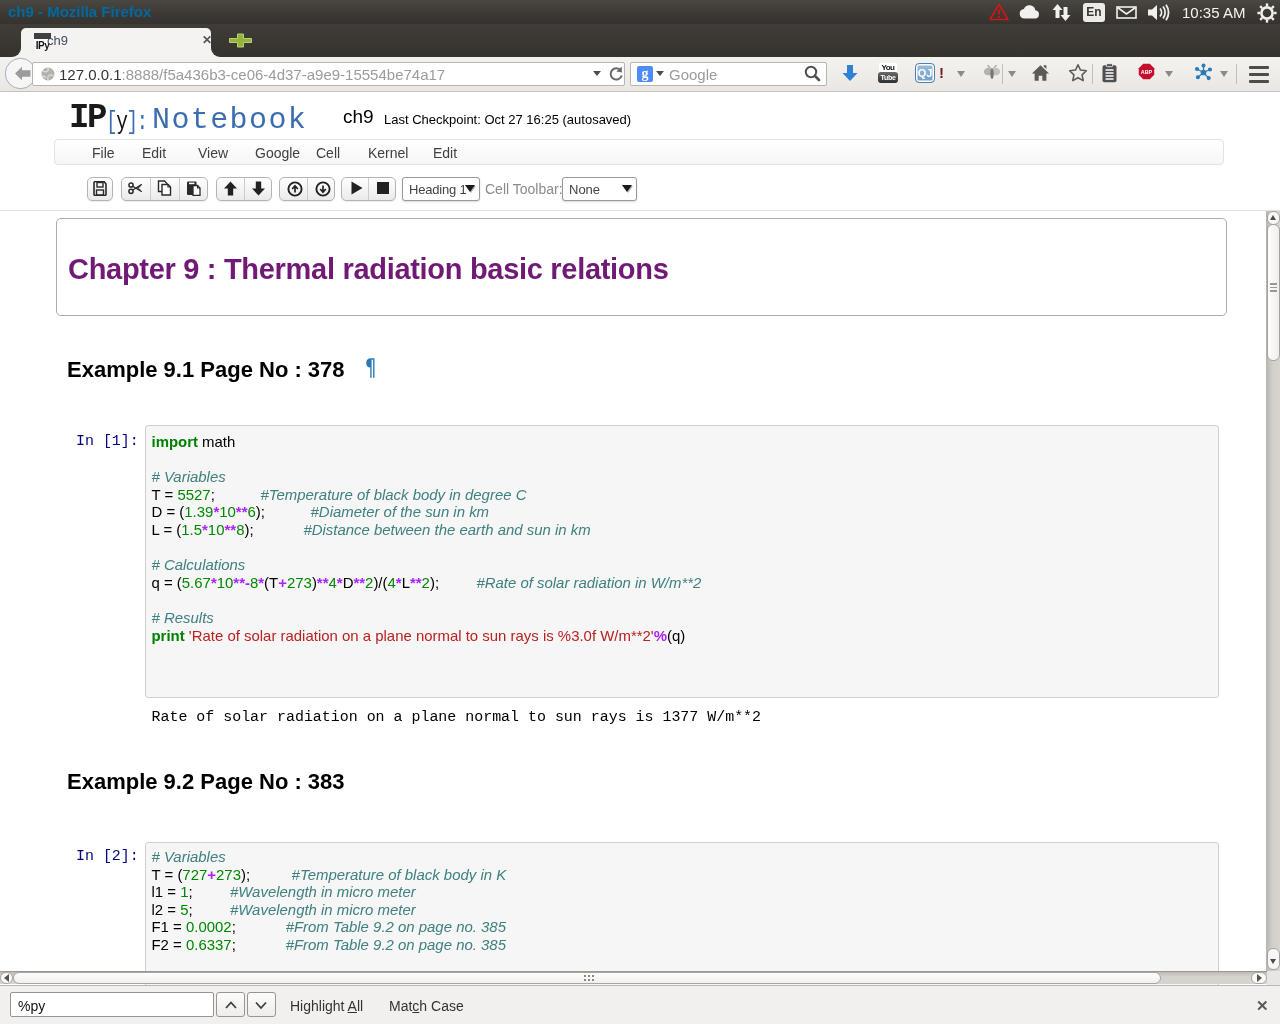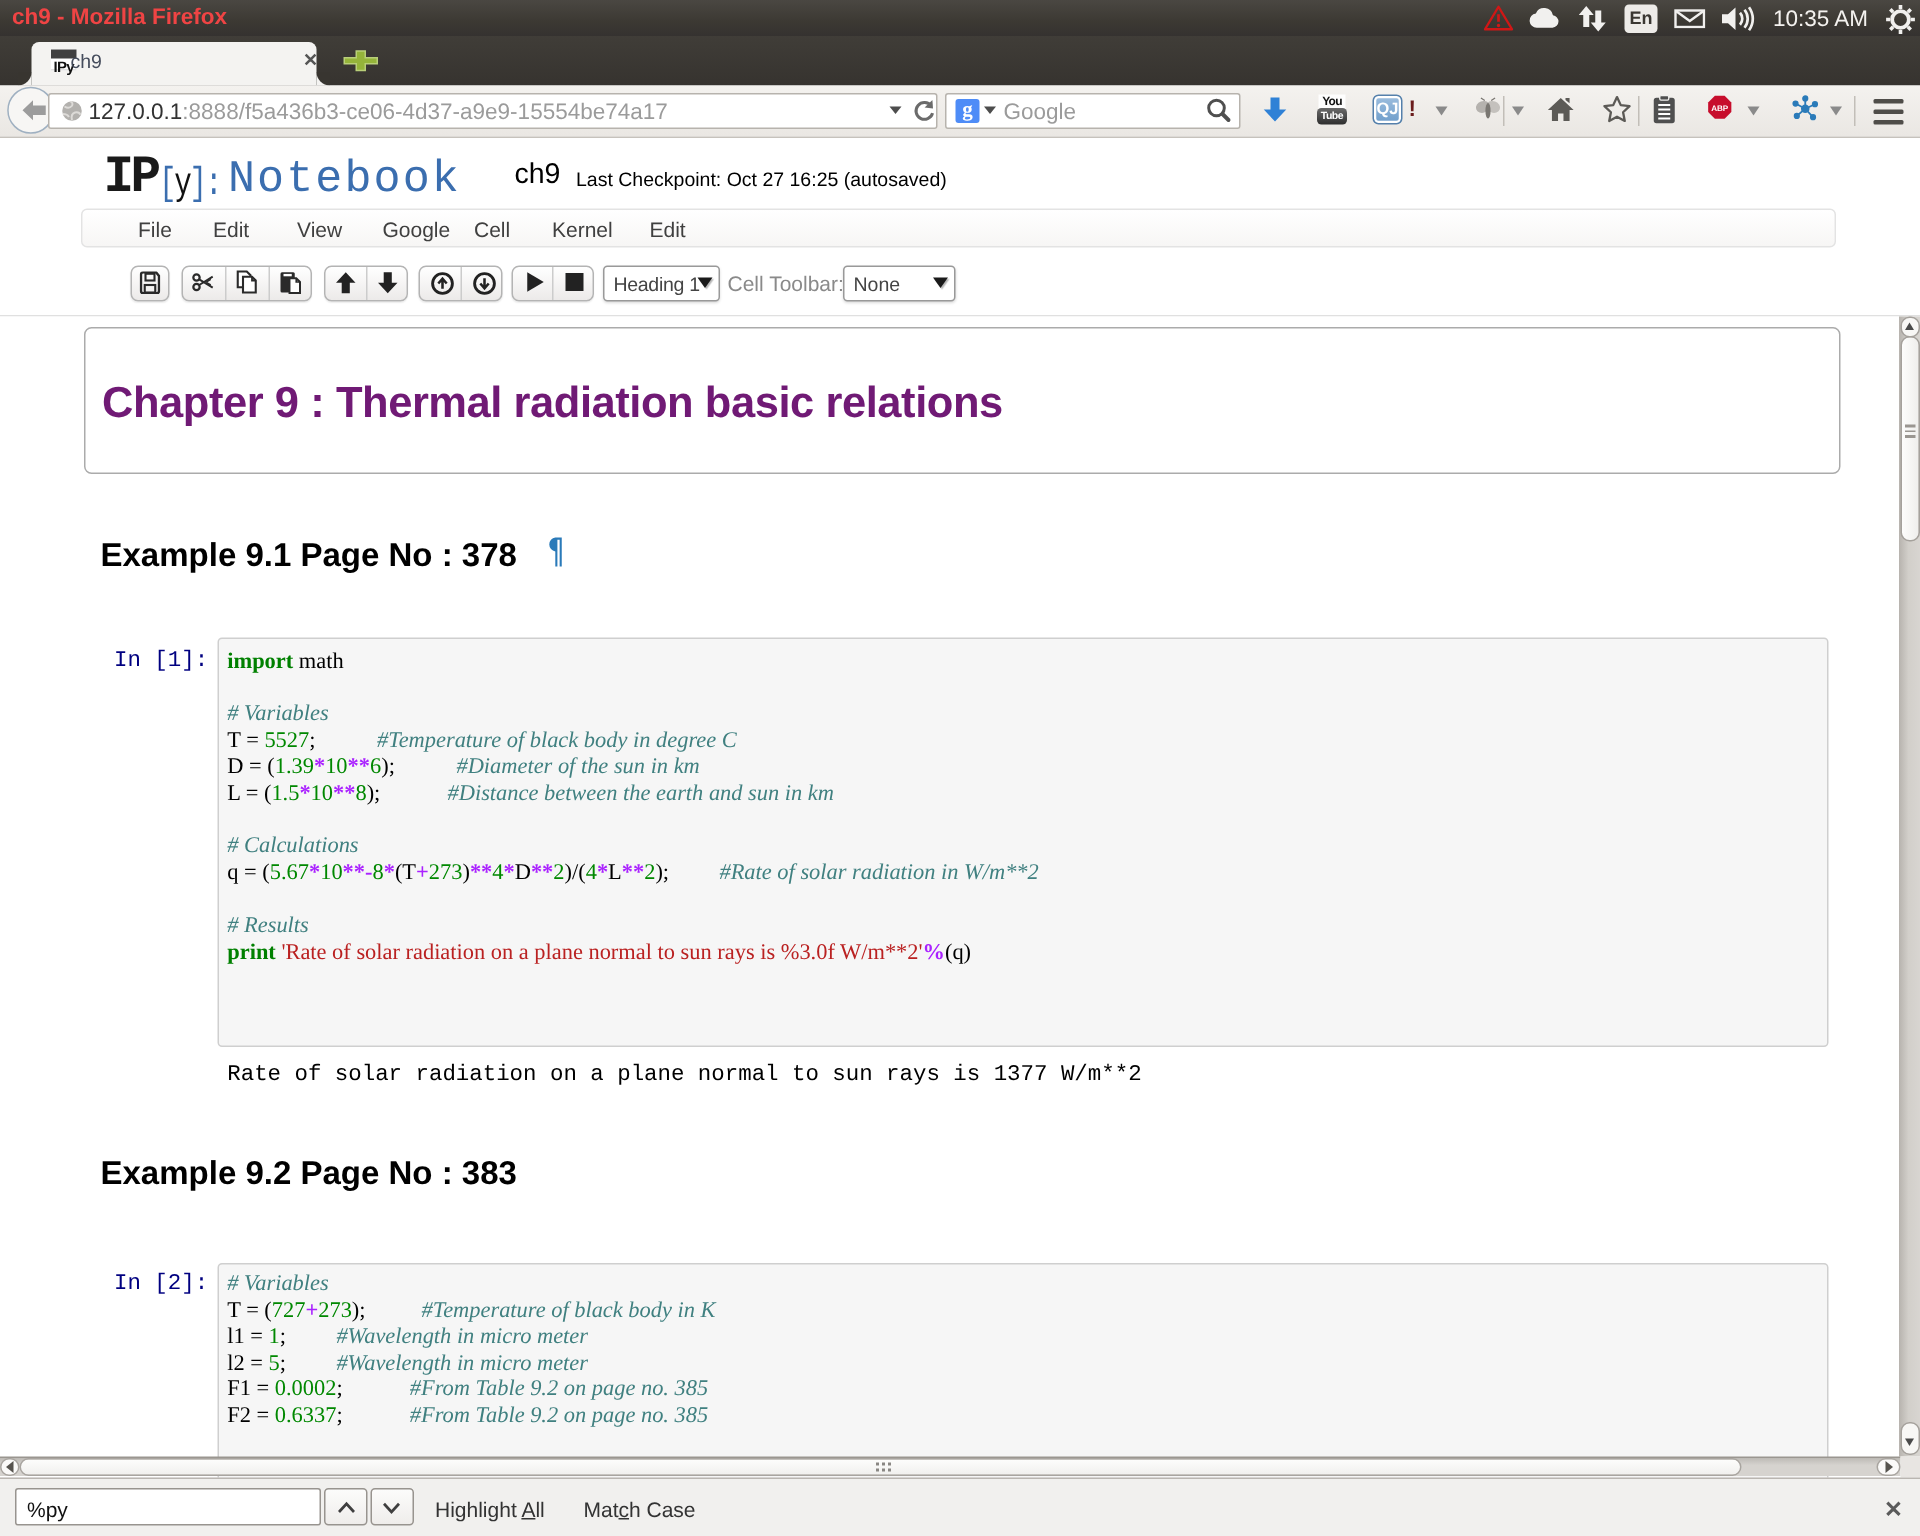--- a/index.html
+++ b/index.html
@@ -2,21 +2,21 @@
 <html><head>
 <meta charset="utf-8">
 <style>
 * { margin:0; padding:0; box-sizing:border-box; }
 html,body { width:1280px; height:1024px; overflow:hidden; font-family:"Liberation Sans", sans-serif; }
 body { position:relative; background:#fff; }
 .abs { position:absolute; }
 
 
 #panel { left:0; top:0; width:1280px; height:24px; background:linear-gradient(#4a4742,#3c3933 60%,#353230); }
-#paneltitle { left:8px; top:3px; color:#ef4444; font-weight:bold; font-size:15px; }
+#paneltitle { left:8px; top:3px; color:#0369a1; font-weight:bold; font-size:15px; }
 #clock { left:1182px; top:4px; color:#f4f2ef; font-size:15px; }
 
 
 #tabbar { left:0; top:24px; width:1280px; height:33px; background:linear-gradient(#403d38,#36332f); }
 #tab { left:21px; top:28px; width:190px; height:29px; background:#f4f3f1; border-radius:5px 5px 0 0; }
 #tabcurveL { left:12px; top:48px; width:9px; height:9px; background:#f4f3f1; }
 #tabcurveL:before { content:""; position:absolute; left:0; top:0; width:9px; height:9px; background:#383530; border-radius:0 0 9px 0; }
 #tabcurveR { left:211px; top:48px; width:9px; height:9px; background:#f4f3f1; }
 #tabcurveR:before { content:""; position:absolute; left:0; top:0; width:9px; height:9px; background:#383530; border-radius:0 0 0 9px; }
 #favicon { left:23px; top:33px; width:17px; height:14px; background:#fff; font-weight:bold; font-size:10px; color:#111; text-align:center; line-height:14px; letter-spacing:-0.5px; border-top:6px solid #404040; border-bottom:1px solid #e2e2e2;margin-left:11px;}
@@ -64,21 +64,21 @@
 .h2text { font-size:22px; font-weight:bold; color:#000; letter-spacing:0; }
 #ex1 { left:67px; top:357px; }
 #ex2 { left:67px; top:769px; }
 
 .prompt { font-family:"Liberation Mono",monospace; font-size:14.95px; color:#000080; }
 #prompt1 { left:76px; top:433px; }
 #prompt2 { left:76px; top:848px; }
 .inputarea { background:#f6f6f6; border:1px solid #cfcfcf; border-radius:3px; }
 #input1 { left:145px; top:425px; width:1074px; height:273px; }
 #input2 { left:145px; top:842px; width:1074px; height:149px; }
-pre.code { font-family:Liberation Serif, serif; font-size:14.95px; line-height:17.6px; color:#000; }
+pre.code { font-family:Liberation Sans, sans-serif; font-size:14.95px; line-height:17.6px; color:#000; }
 #code1 { left:151.5px; top:433px; }
 #code2 { left:151.5px; top:848px; }
 .cm { color:#408080; font-style:italic; }
 .kw { color:#008000; font-weight:bold; }
 .nm { color:#008800; }
 .op { color:#AA22FF; font-weight:bold; }
 .st { color:#BA2121; }
 #out1 { left:151.5px; top:709px; font-family:"Liberation Mono",monospace; font-size:14.95px; color:#000; }
 
 

